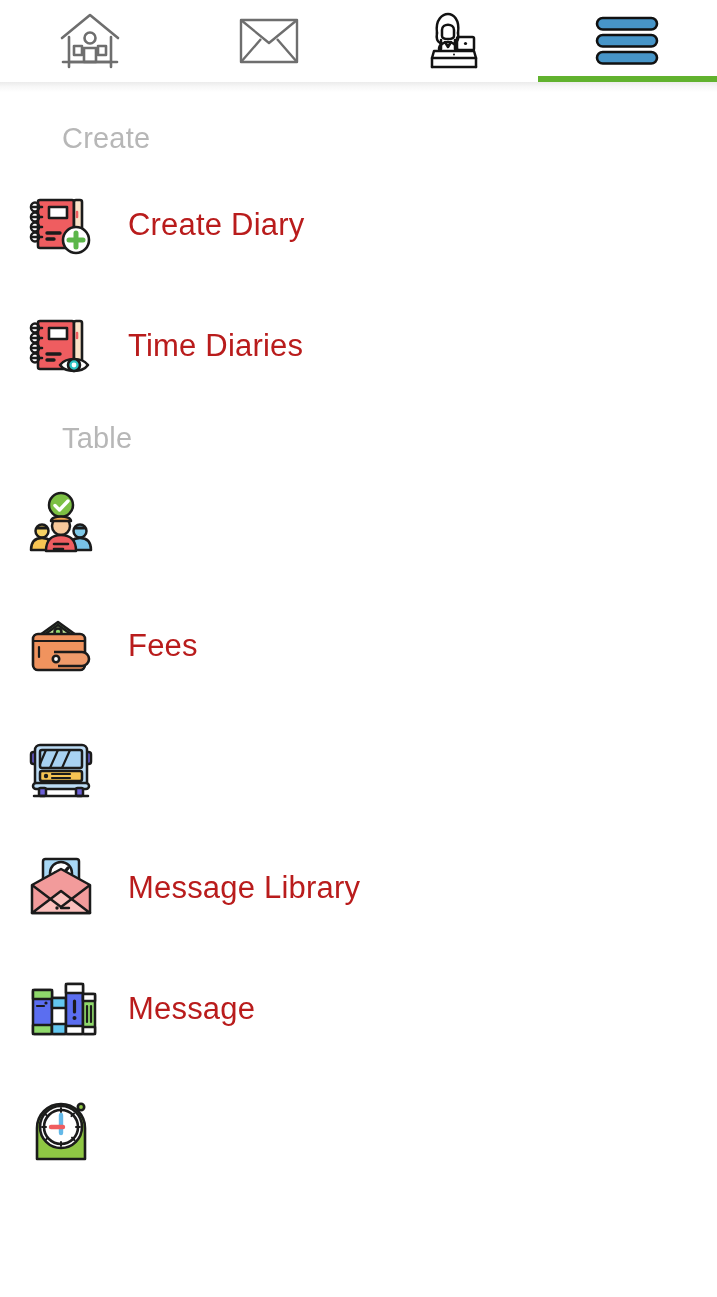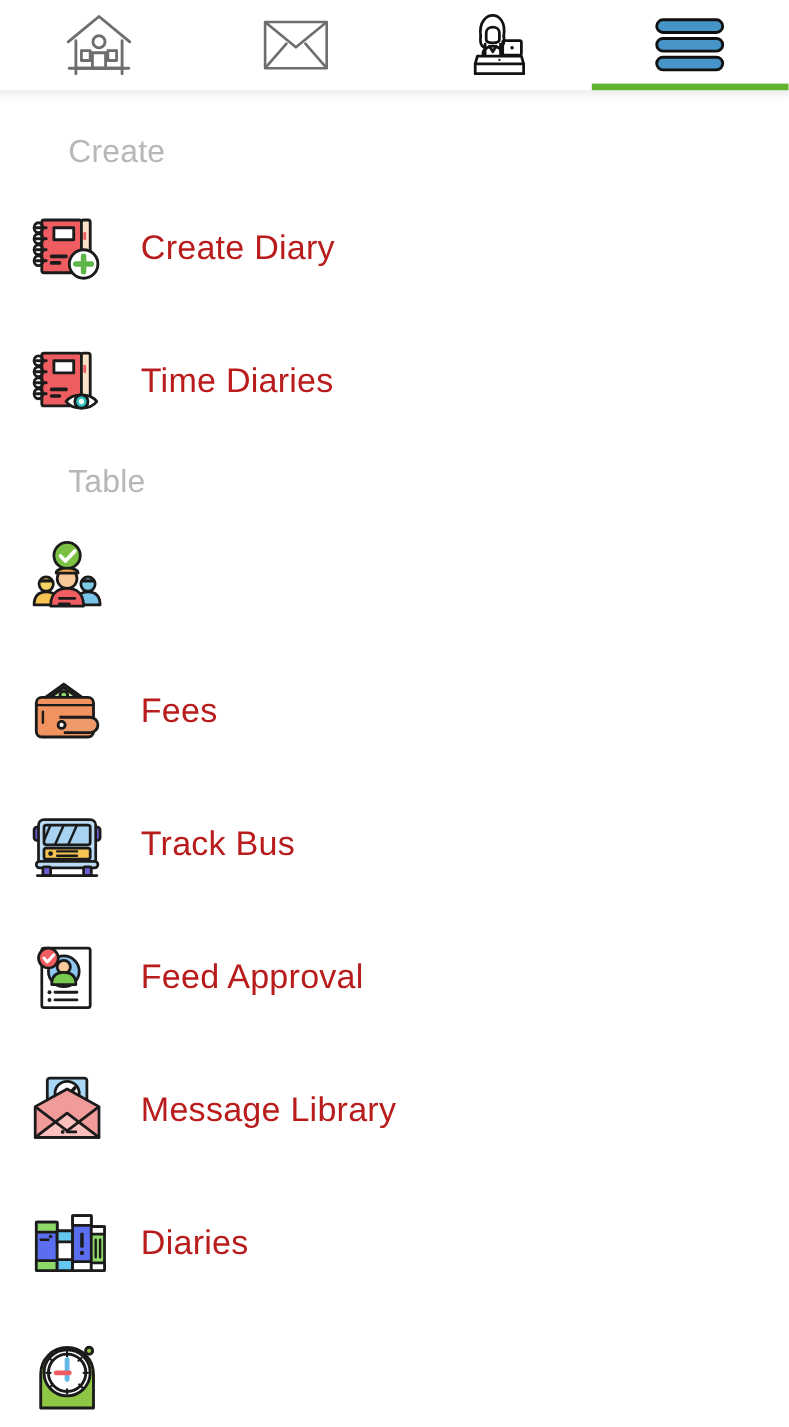--- a/index.html
+++ b/index.html
@@ -262,43 +262,22 @@
           <rect x="16" y="41" width="42" height="10" rx="2" fill="#f6c453"></rect>
           <path d="M28 44 h18 M28 48 h18" fill="none" stroke-width="2.2" stroke-linecap="round"></path>
           <circle cx="22" cy="46" r="2.2" fill="#1b1b1b" stroke="none"></circle>
           <rect x="9" y="53" width="56" height="6" rx="3" fill="#bcdcf5"></rect>
           <rect x="15" y="58" width="7" height="8" rx="1.5" fill="#6b5fd6"></rect>
           <rect x="52" y="58" width="7" height="8" rx="1.5" fill="#6b5fd6"></rect>
           <path d="M10 66 h54" fill="none" stroke-width="2.5" stroke-linecap="round"></path>
         </g>
       </svg>
     </span>
-    <span class="menu-label">Track Bus</span>
-  </div>
-
-  <div class="menu-item">
-    <span class="menu-icon">
-      <svg width="74" height="74" viewBox="0 0 74 74">
-        <g stroke="#1b1b1b" stroke-width="2.5" stroke-linejoin="round">
-          <rect x="14" y="11" width="44" height="54" rx="2" fill="#ffffff"></rect>
-          <circle cx="34" cy="32" r="14" fill="#8fc7f0"></circle>
-          <circle cx="34" cy="28" r="6" fill="#f7c99b"></circle>
-          <path d="M23 44 C23 35 29 33 34 33 C39 33 45 35 45 44 Z" fill="#79c94f"></path>
-          <circle cx="20" cy="20" r="9" fill="#ef5d60"></circle>
-          <path d="M16 20 L19 23.5 L25 17" fill="none" stroke="#ffffff" stroke-width="2.8" stroke-linecap="round"></path>
-          <g stroke-linecap="round" stroke-width="2.6">
-            <path d="M26 51 h20 M26 58 h20"></path>
-          </g>
-          <circle cx="21" cy="51" r="1.8" fill="#1b1b1b" stroke="none"></circle>
-          <circle cx="21" cy="58" r="1.8" fill="#1b1b1b" stroke="none"></circle>
-        </g>
-      </svg>
-    </span>
-    <span class="menu-label">Feed Approval</span>
-  </div>
+  </div>
+
 
   <div class="menu-item">
     <span class="menu-icon">
       <svg width="74" height="74" viewBox="0 0 74 74">
         <g stroke="#1b1b1b" stroke-width="2.5" stroke-linejoin="round">
           <rect x="19" y="8" width="36" height="30" rx="2.5" fill="#a8d8f5"></rect>
           <circle cx="37" cy="22" r="11" fill="#ffffff"></circle>
           <path d="M31 22 L35.5 27 L44 17" fill="none" stroke="#1b1b1b" stroke-width="3.4" stroke-linecap="round"></path>
           <path d="M8 34 L37 18 L66 34 L66 62 L8 62 Z" fill="#f29b9b"></path>
           <path d="M8 62 L37 40 L66 62 Z" fill="#fbc0bd"></path>
@@ -328,21 +307,21 @@
           <rect x="42" y="54" width="17" height="8" fill="#ffffff"></rect>
           <path d="M50.5 29 v11" fill="none" stroke="#1b1b1b" stroke-width="3.2" stroke-linecap="round"></path>
           <circle cx="50.5" cy="46" r="2" fill="#1b1b1b" stroke="none"></circle>
           <rect x="59" y="22" width="12" height="40" rx="1.5" fill="#8fd96b"></rect>
           <rect x="59" y="22" width="12" height="7" fill="#ffffff"></rect>
           <rect x="59" y="55" width="12" height="7" fill="#ffffff"></rect>
           <path d="M63 34 v16 M67 34 v16" fill="none" stroke-width="2.2" stroke-linecap="round"></path>
         </g>
       </svg>
     </span>
-    <span class="menu-label">Diaries</span>
+    <span class="menu-label">Message</span>
   </div>
 
   <div class="menu-item">
     <span class="menu-icon">
       <svg width="74" height="74" viewBox="0 0 74 74">
         <g stroke="#1b1b1b" stroke-width="2.6" stroke-linejoin="round">
           <path d="M13 35 a24 24 0 0 1 48 0 L61 66 L13 66 Z" fill="#8fc744"></path>
           <circle cx="57" cy="14" r="3.2" fill="#8fc744"></circle>
           <circle cx="37" cy="34" r="21" fill="#ffffff"></circle>
           <circle cx="37" cy="34" r="17" fill="#ffffff"></circle>

